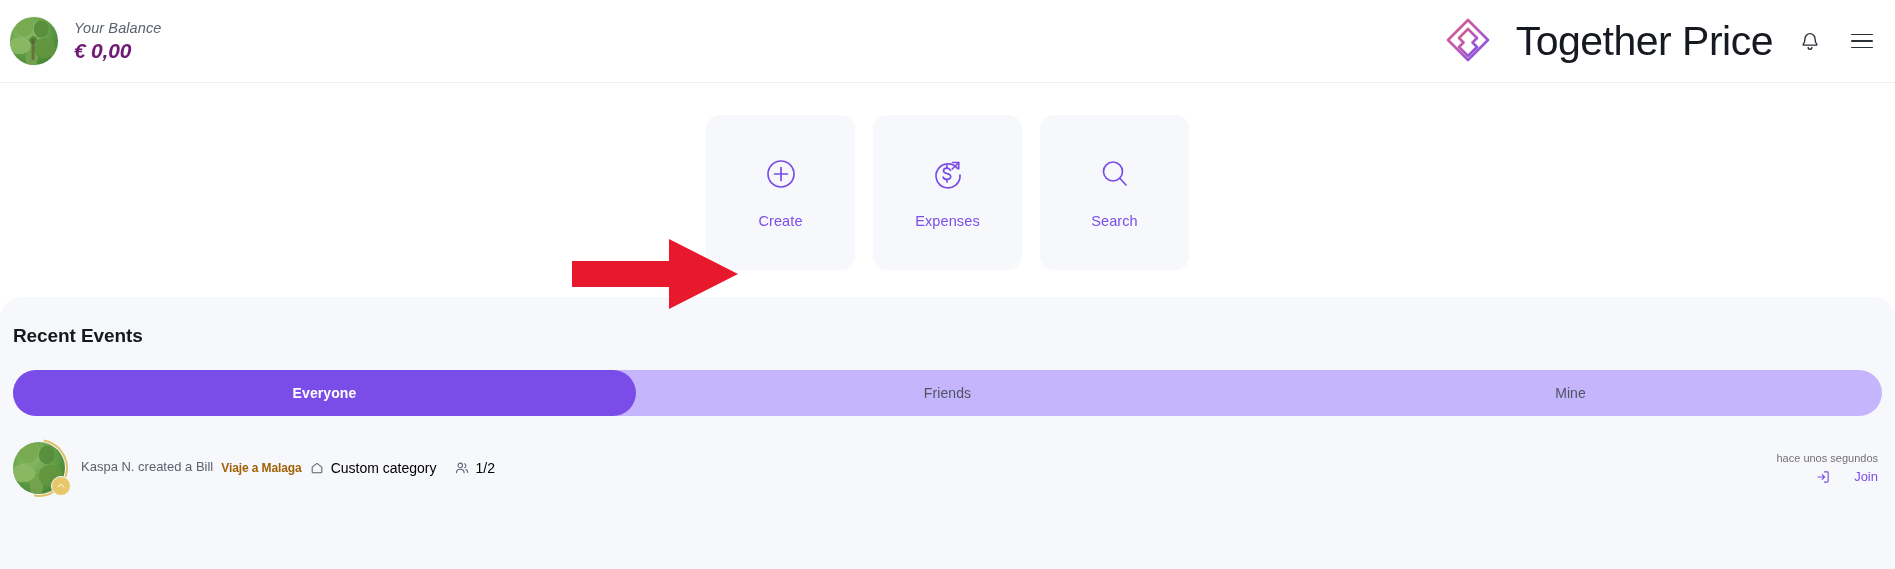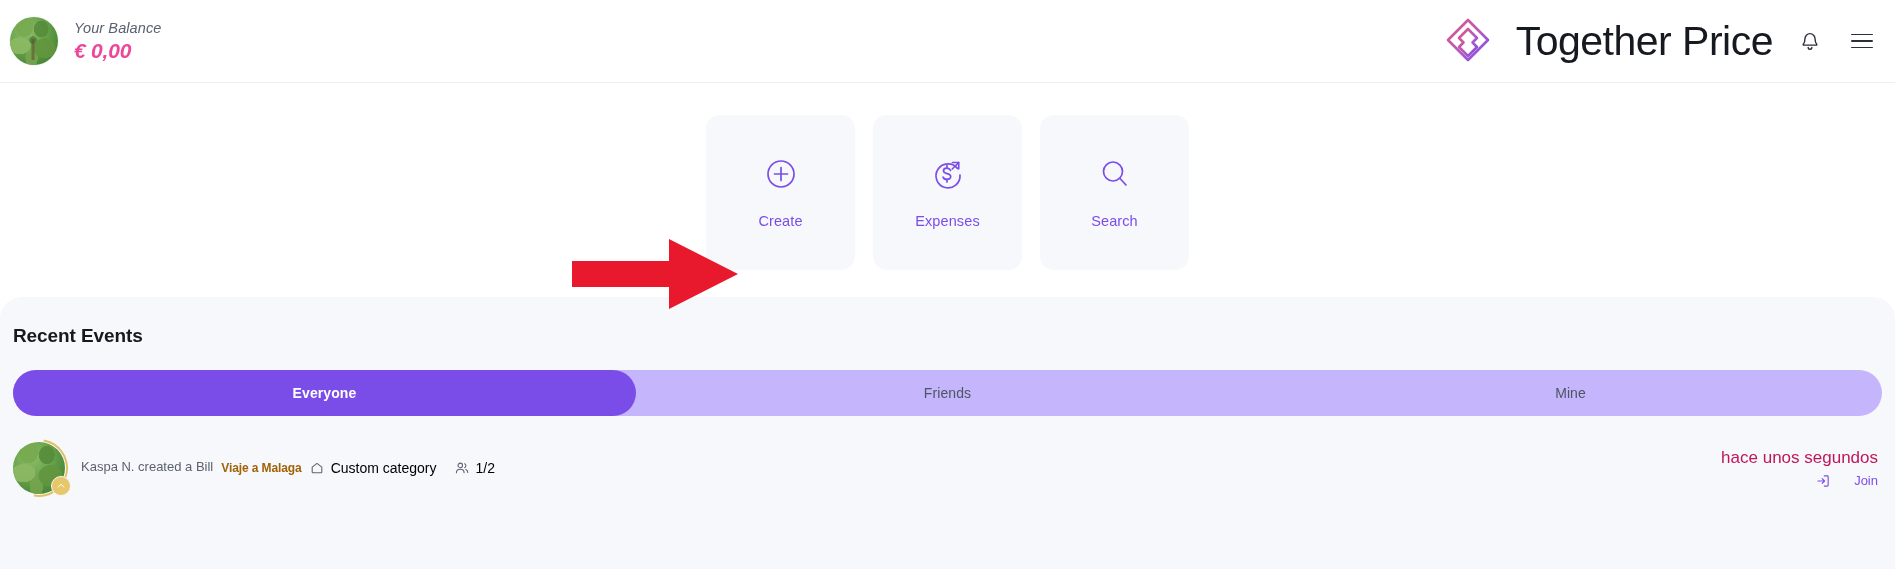--- a/index.html
+++ b/index.html
@@ -58,21 +58,21 @@
   .balance-text { display: flex; flex-direction: column; justify-content: center; }
   .balance-label {
     font-size: 14.5px;
     color: #5c6170;
     letter-spacing: .1px;
     line-height: 20px;
   }
   .balance-value {
     font-size: 21px;
     font-weight: bold;
-    color: #ec4899;
+    color: #701a75;
     line-height: 26px;
     letter-spacing: -.2px;
   }
 
   .brand-group {
     position: absolute;
     right: 18px;
     top: 0;
     height: 100%;
     display: flex;
@@ -249,21 +249,21 @@
     line-height: 18px;
   }
   .ev-meta .mico { width: 14px; height: 14px; display:block; flex:none; }
   .ev-meta .sep { width: 4px; }
   .ev-right {
     margin-left: auto;
     display: flex; flex-direction: column;
     align-items: flex-end;
     gap: 5px;
   }
-  .ev-time { font-size: 17px; color: #be185d; }
+  .ev-time { font-size: 11px; color: #737373; }
   .ev-join {
     display: flex; align-items: center; gap: 24px;
     font-size: 13px;
     color: #7b4de8;
     cursor: pointer;
   }
   .ev-join svg { width: 14px; height: 14px; display:block; }
 </style>
 </head>
 <body>

